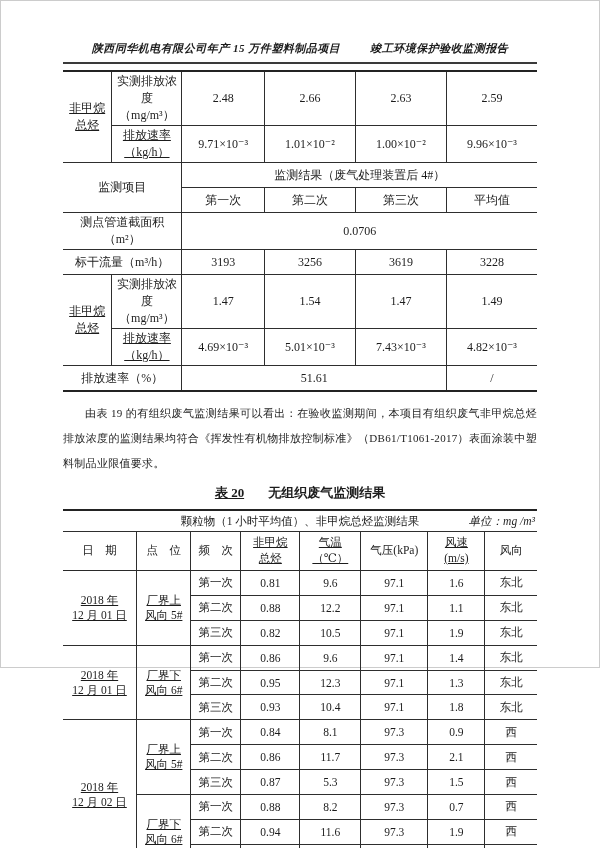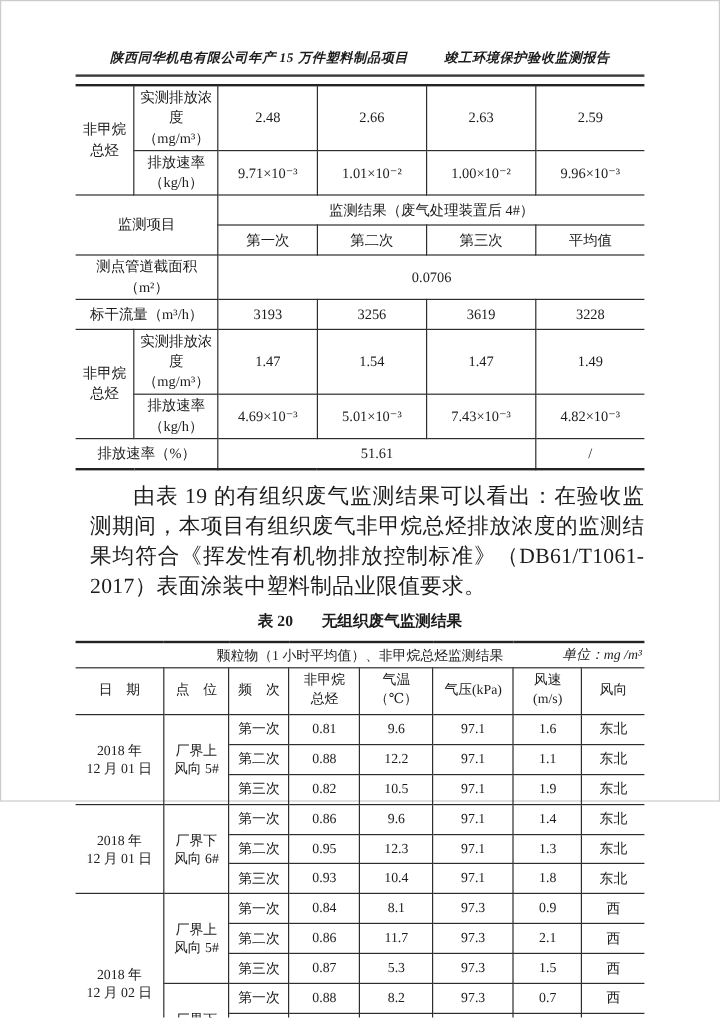--- a/index.html
+++ b/index.html
@@ -38,21 +38,21 @@
   }
   td {
     border: 1px solid #2e2e2e;
     text-align: center;
     vertical-align: middle;
     padding: 1px 2px;
     overflow: hidden;
   }
   td:first-child { border-left: 0; }
   td:last-child  { border-right: 0; }
-  .pre { white-space: pre-line; }
+  .pre { white-space: pre-line; text-decoration: underline; }
   
   .t19 {
     margin-top: 6px;
     font-size: 12px;
     border-top: 2.5px solid #232323;
     border-bottom: 2.5px solid #232323;
   }
   .t19 .h34 td { height: 33px; }
   .t19 .h24 td { height: 22px; }
   
@@ -74,34 +74,34 @@
     font-style: italic;
   }
   .t20 .head-row td {
     height: 36px;
     border-bottom: 1.8px solid #2a2a2a;
     line-height: 1.35;
   }
   .t20 .data-row td { height: 21.9px; }
   
   .body-paragraph {
-    margin: 9px 0 8px 12px;
-    font-size: 18px;
+    margin: 9px 0 8px 0;
+    font-size: 11px;
     line-height: 25px;
     text-align: justify;
     text-indent: 2em;
     letter-spacing: 0.3px;
   }
   .t20-title {
     text-align: center;
     font-weight: bold;
     font-size: 13px;
     margin: 4px 0 7px 0;
   }
-  .t20-title .tlabel { margin-right: 24px; }
+  .t20-title .tlabel { margin-right: 24px; text-decoration: underline; }
 </style>
 </head>
 <body>
 
 <div class="page">
 
   <div class="doc-header">
     <span>陕西同华机电有限公司年产 15 万件塑料制品项目</span>
     <span>竣工环境保护验收监测报告</span>
   </div>

